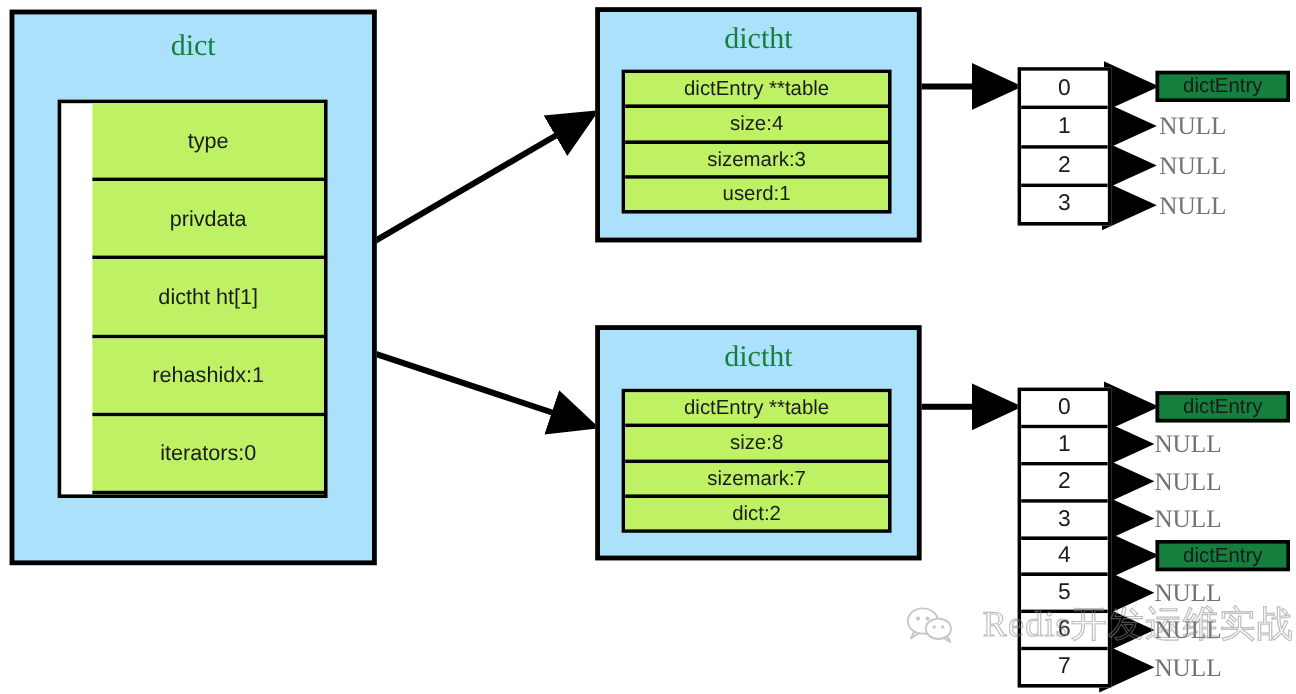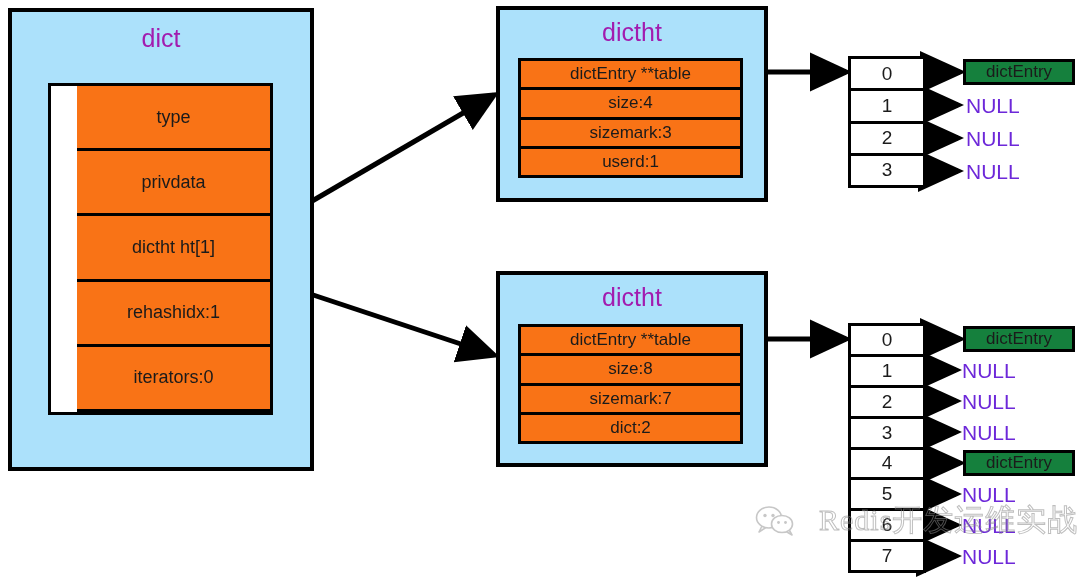--- a/index.html
+++ b/index.html
@@ -15,36 +15,37 @@
     position:absolute;
     background:#ace1fb;
     border:4px solid #000;
     box-sizing:border-box;
   }
   .boxtitle{
     position:absolute;left:0;right:0;
     text-align:center;
     font-size:25px;
     line-height:1;
-    color:#a21caf;
+    color:#15803d;
     letter-spacing:0px;
+    font-family:Liberation Serif, serif;
   }
 
   
   .fields{
     position:absolute;
     border:3px solid #000;
     box-sizing:border-box;
     background:#fff;
     display:flex;flex-direction:column;
   }
   .fields .row{
     flex:1 1 auto;
     display:flex;align-items:center;justify-content:center;
-    background:#f97316;
+    background:#bef264;
     border-bottom:3px solid #000;
     box-sizing:border-box;
     font-size:17px;
     color:#1b1b1b;
     white-space:nowrap;
   }
   .fields .row:last-child{border-bottom:none;}
 
   
   #dict-fields .row{font-size:18px;border-bottom:3px solid #000;}
@@ -65,23 +66,24 @@
     font-size:19px;
     background:#fff;
     color:#1b1b1b;
   }
   .buckets .bucket:last-child{border-bottom:none;}
 
   
   .nulllabel{
     position:absolute;
     font-size:21px;
-    color:#6d28d9;
+    color:#737373;
     white-space:nowrap;
     line-height:1;
+    font-family:Liberation Serif, serif;
   }
   .entrybox{
     position:absolute;
     background:#15803d;
     border:3px solid #000;
     box-sizing:border-box;
     display:flex;align-items:center;justify-content:center;
     font-size:17px;
     color:#1b1b1b;
     white-space:nowrap;

